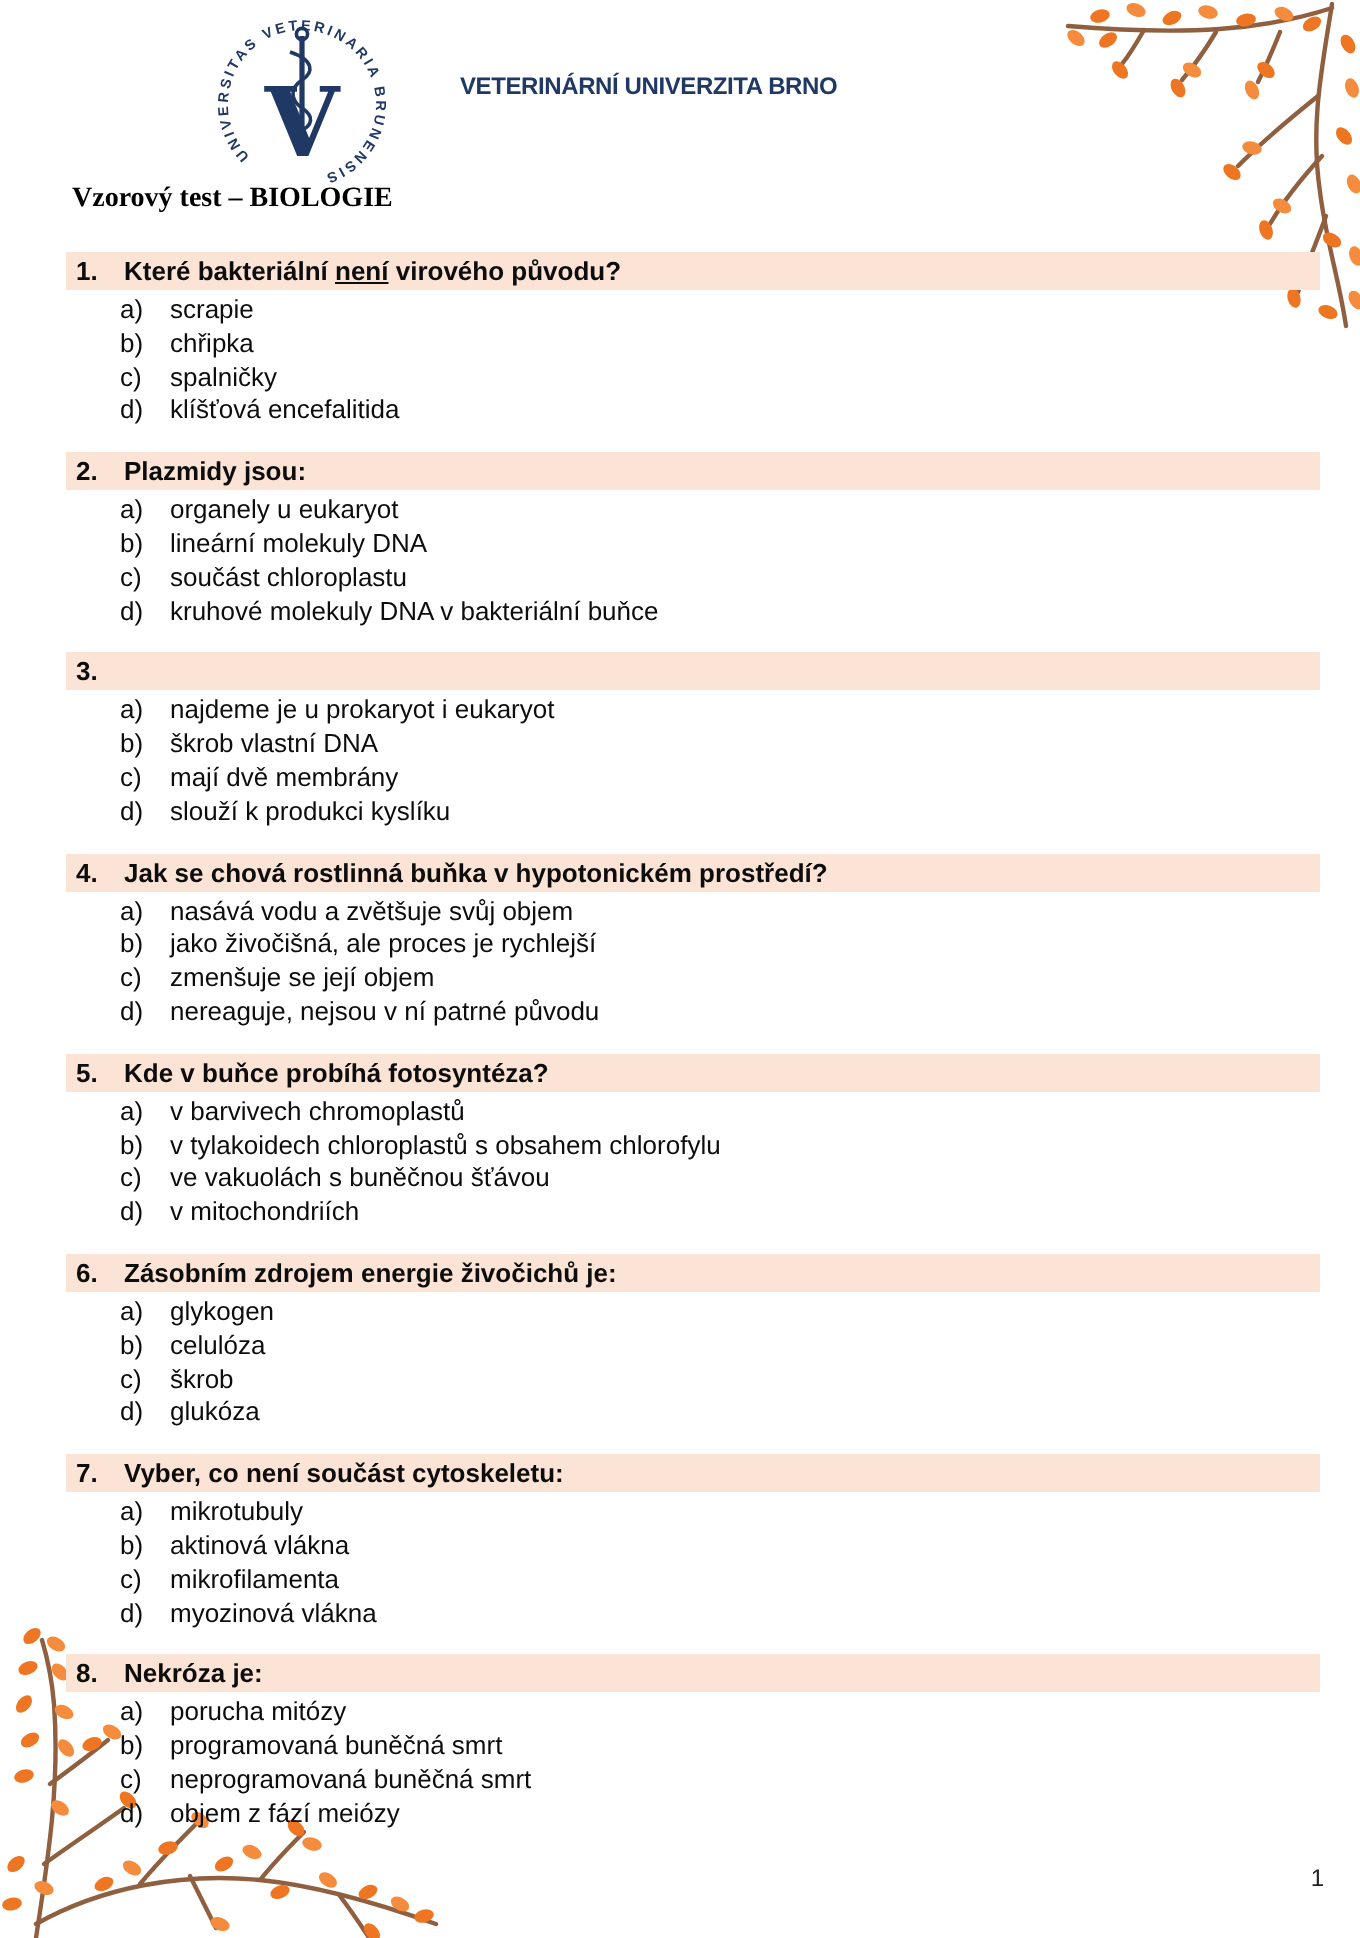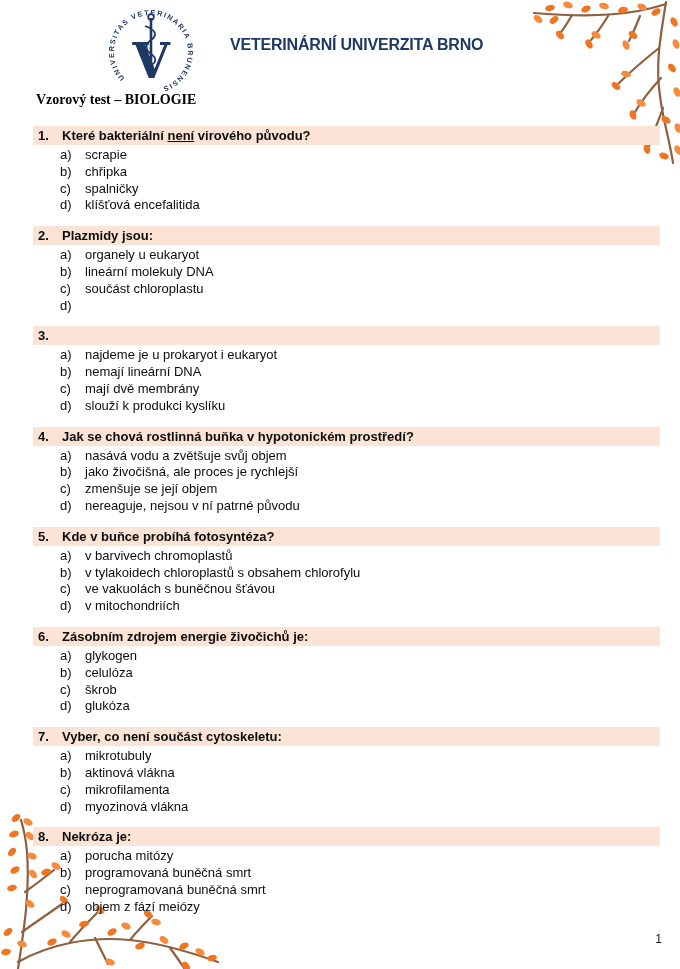--- a/index.html
+++ b/index.html
@@ -8,21 +8,21 @@
     position:relative;
     background:#ffffff;
     font-family:"Liberation Sans", sans-serif;
     color:#0d0d0d;
     overflow:hidden;
   }
   
   .seal { position:absolute; left:104px; top:4px; width:94px; height:94px; }
   .uni-title {
     position:absolute; left:230px; top:36px;
-    font-size:16px; font-weight:bold; letter-spacing:-0.2px;
+    font-size:12px; font-weight:bold; letter-spacing:-0.2px;
     color:#1f3864; white-space:nowrap;
   }
   .test-title {
     position:absolute; left:36px; top:92px;
     font-size:14px; font-weight:bold; color:#000;
     white-space:nowrap;
     font-family:Liberation Serif, serif;
   }
   
   .questions { position:absolute; left:33px; top:126px; width:627px; }
@@ -198,36 +198,37 @@
       <div class="opt">
         <span class="opt-letter">b)</span>
         <span class="opt-text">lineární molekuly DNA</span>
       </div>
       <div class="opt">
         <span class="opt-letter">c)</span>
         <span class="opt-text">součást chloroplastu</span>
       </div>
       <div class="opt">
         <span class="opt-letter">d)</span>
+        <span class="opt-text">kruhové molekuly DNA v bakteriální buňce</span>
       </div>
     </div>
   </section>
 
   <section class="question">
     <div class="q-bar">
       <span class="q-num">3.</span>
     </div>
     <div class="opts">
       <div class="opt">
         <span class="opt-letter">a)</span>
         <span class="opt-text">najdeme je u prokaryot i eukaryot</span>
       </div>
       <div class="opt">
         <span class="opt-letter">b)</span>
-        <span class="opt-text">nemají lineární DNA</span>
+        <span class="opt-text">škrob vlastní DNA</span>
       </div>
       <div class="opt">
         <span class="opt-letter">c)</span>
         <span class="opt-text">mají dvě membrány</span>
       </div>
       <div class="opt">
         <span class="opt-letter">d)</span>
         <span class="opt-text">slouží k produkci kyslíku</span>
       </div>
     </div>

